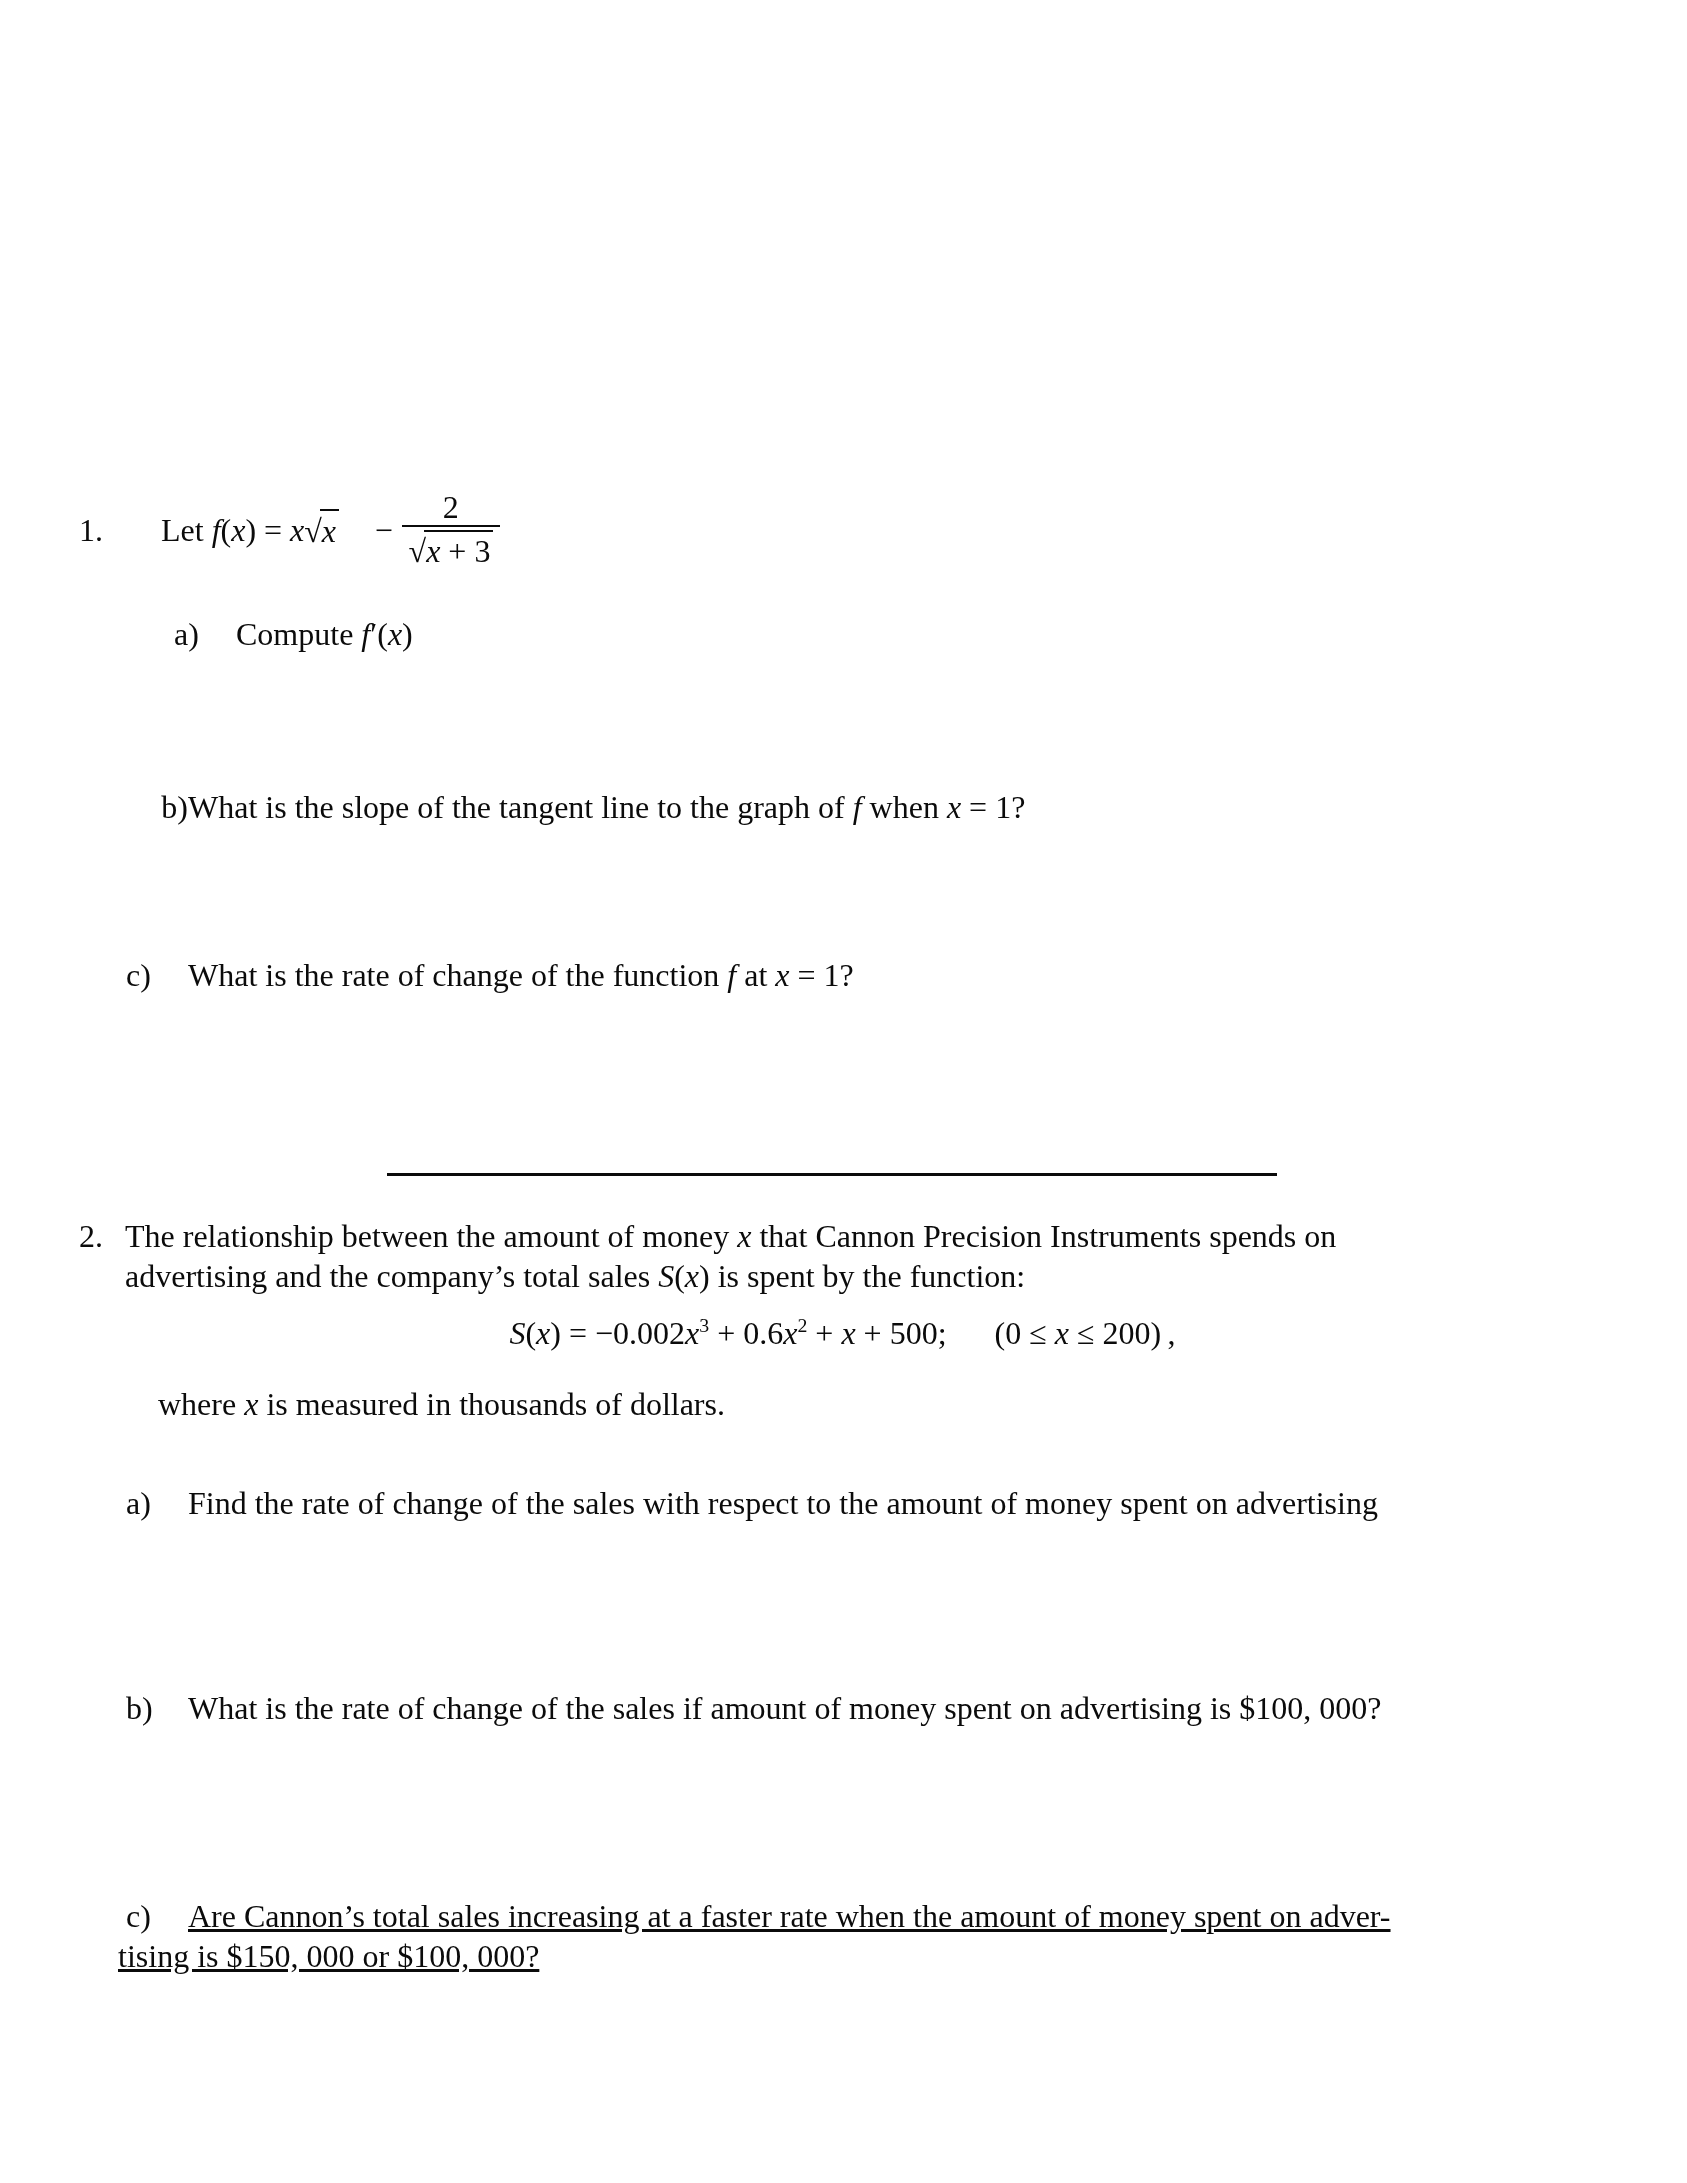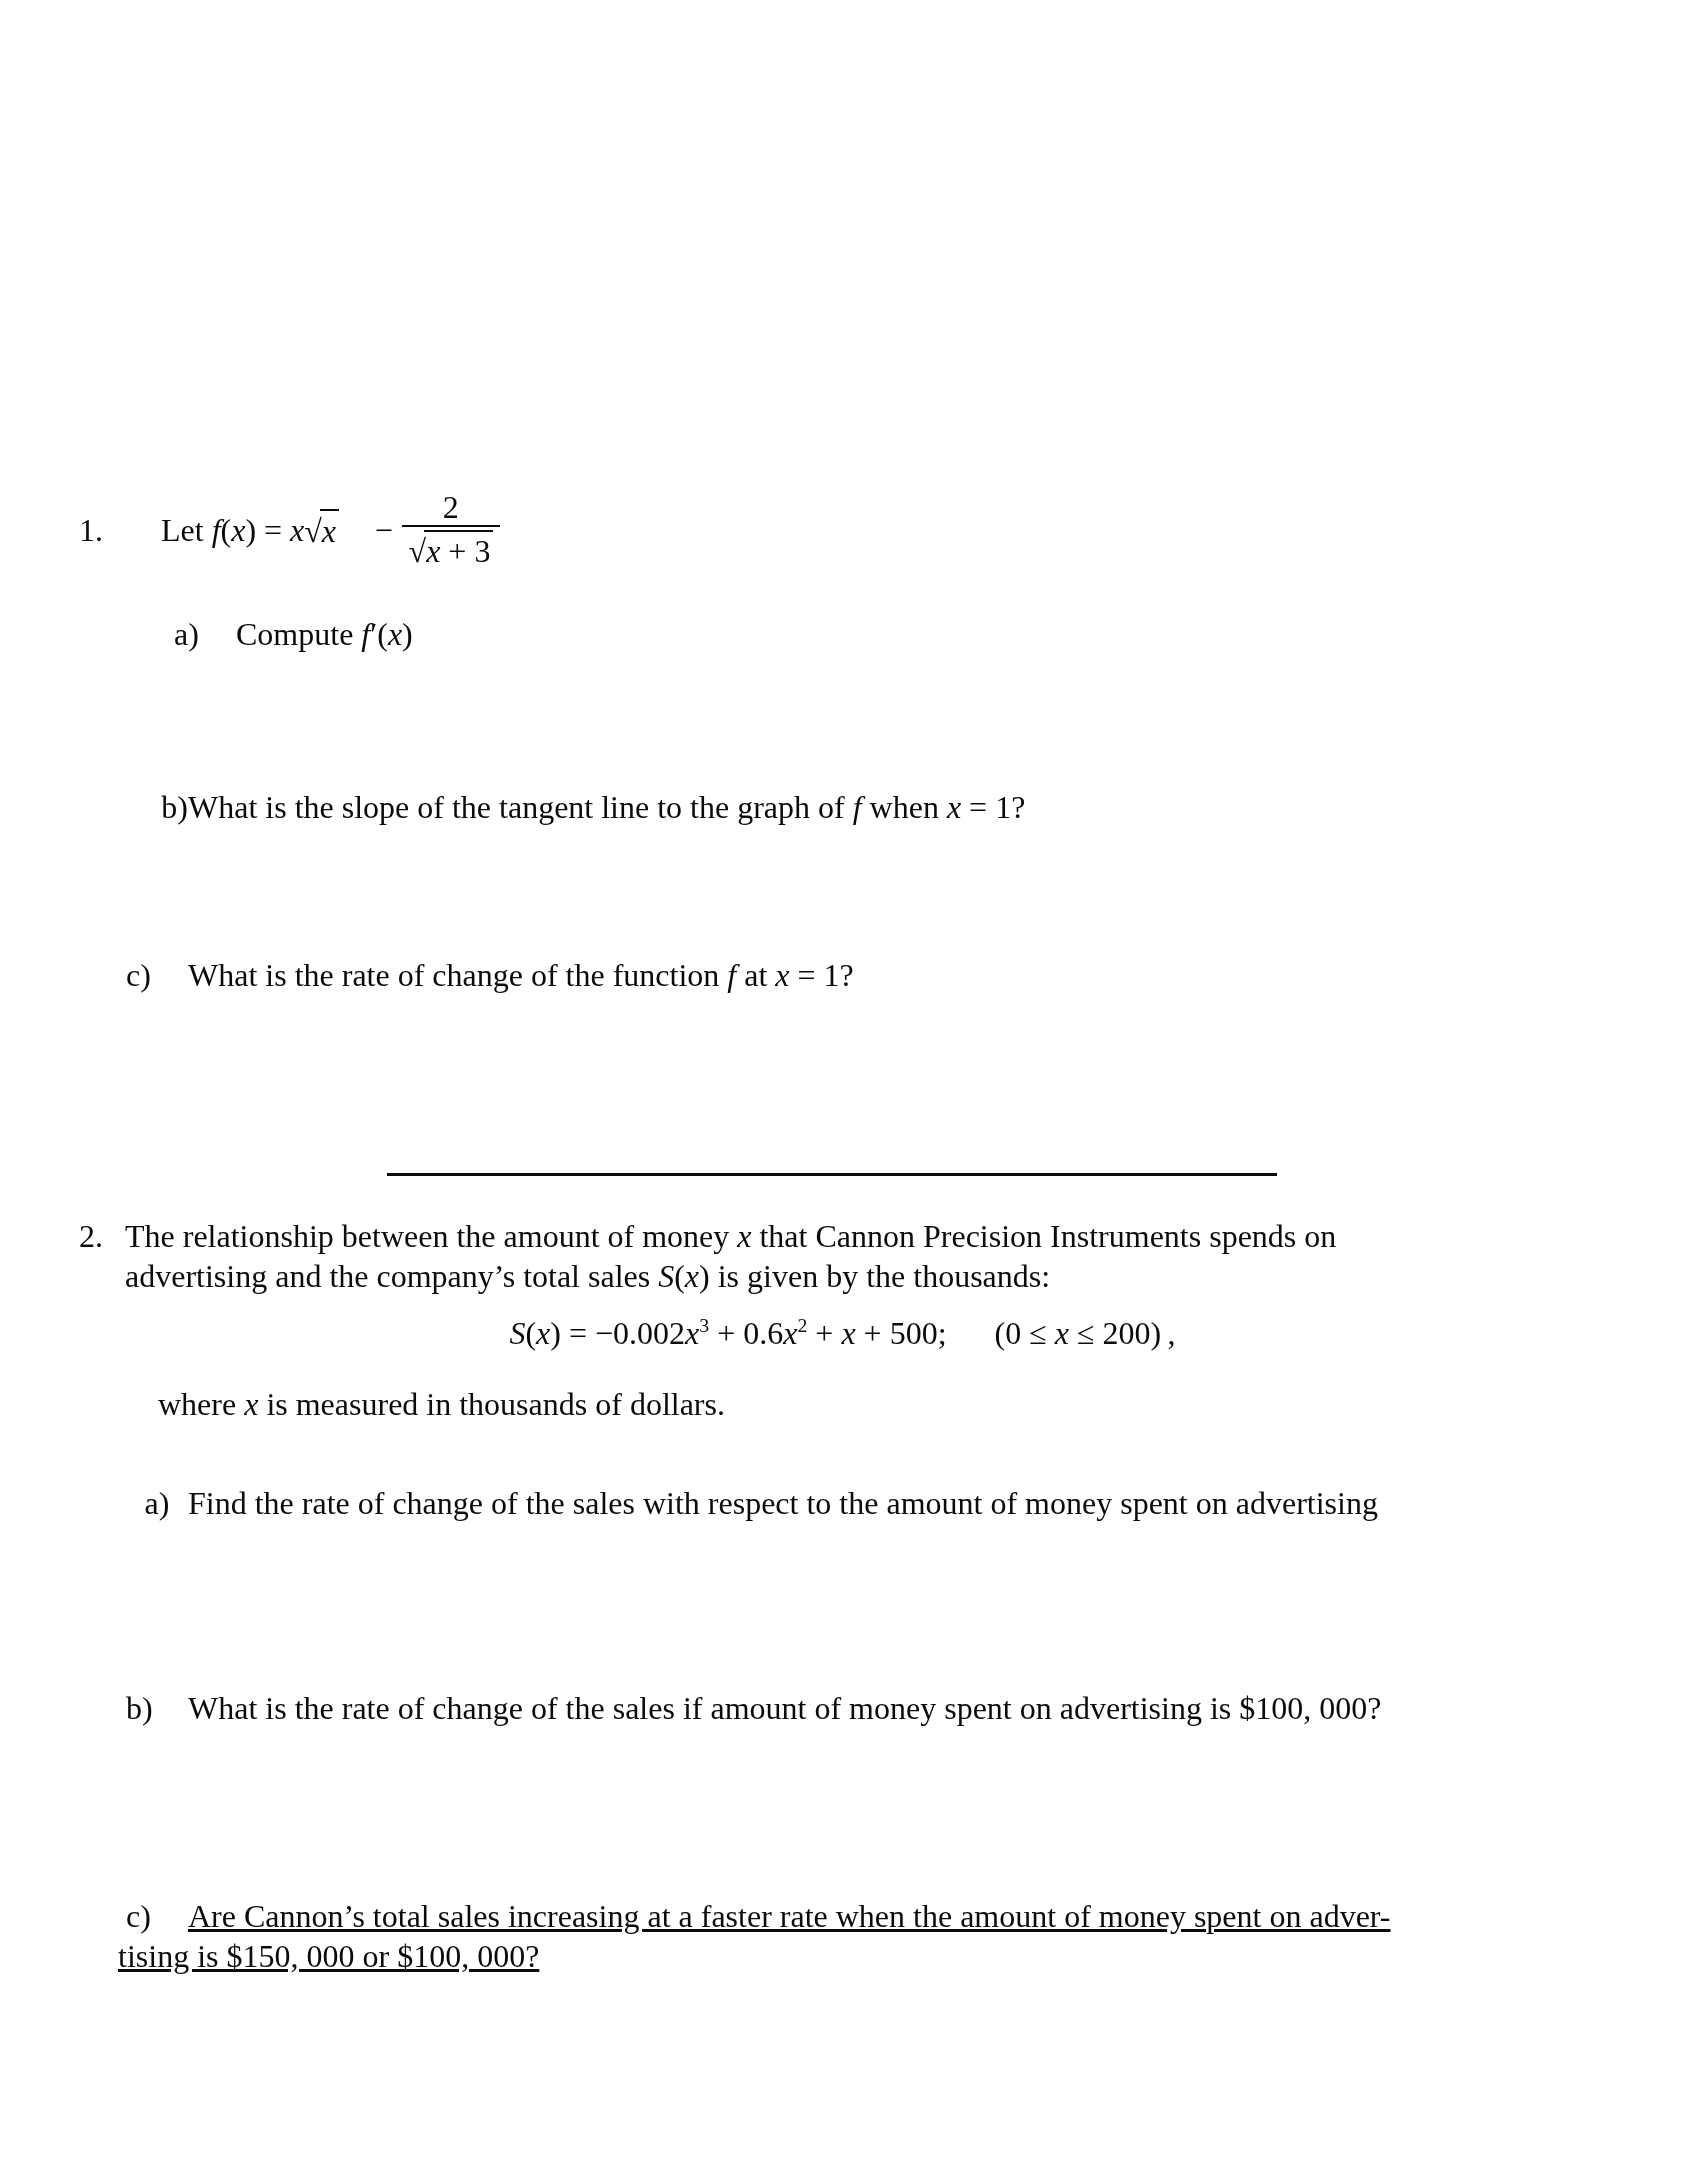--- a/index.html
+++ b/index.html
@@ -79,29 +79,29 @@
     <span class="plabel">c)</span><span><span>What is the rate of change of the function </span><span class="it">f</span><span> at </span><span class="it">x</span><span> = 1?</span></span>
   </div>
 
   <div class="divider" style="top:1173px; left:387px; width:890px; height:2.6px;"></div>
 
   <section class="abs" style="top:1216px; left:79px;">
     <div class="line">
       <span class="pnum">2.</span><span><span>The relationship between the amount of money </span><span class="it">x</span><span> that Cannon Precision Instruments spends on</span></span>
     </div>
     <div class="line" style="margin-left:46px;">
-      <span><span>advertising and the company’s total sales </span><span class="it">S</span><span>(</span><span class="it">x</span><span>) is given by the thousands:</span></span>
+      <span><span>advertising and the company’s total sales </span><span class="it">S</span><span>(</span><span class="it">x</span><span>) is spent by the function:</span></span>
     </div>
   </section>
 
   <div class="abs formula" style="top:1313px; left:0; width:1661px;"><span class="it">S</span><span>(</span><span class="it">x</span><span>) = −0.002</span><span class="it">x</span><sup>3</sup><span> + 0.6</span><span class="it">x</span><sup>2</sup><span> + </span><span class="it">x</span><span> + 500;  (0 ≤ </span><span class="it">x</span><span> ≤ 200) ,</span></div>
 
   <div class="abs line" style="top:1384px; left:126px;margin-left:32px;"><span>where </span><span class="it">x</span><span> is measured in thousands of dollars.</span></div>
 
-  <div class="abs line" style="top:1483px; left:126px;text-align:center;">
+  <div class="abs line" style="top:1483px; left:126px;">
     <span class="plabel">a)</span><span><span>Find the rate of change of the sales with respect to the amount of money spent on advertising</span></span>
   </div>
 
   <div class="abs line" style="top:1688px; left:126px;">
     <span class="plabel">b)</span><span><span>What is the rate of change of the sales if amount of money spent on advertising is $100, 000?</span></span>
   </div>
 
   <div class="abs" style="top:1896px; left:118px;text-decoration:underline;">
     <div class="line">
       <span class="plabel" style="margin-left:8px;">c)</span><span><span>Are Cannon’s total sales increasing at a faster rate when the amount of money spent on adver-</span></span>

